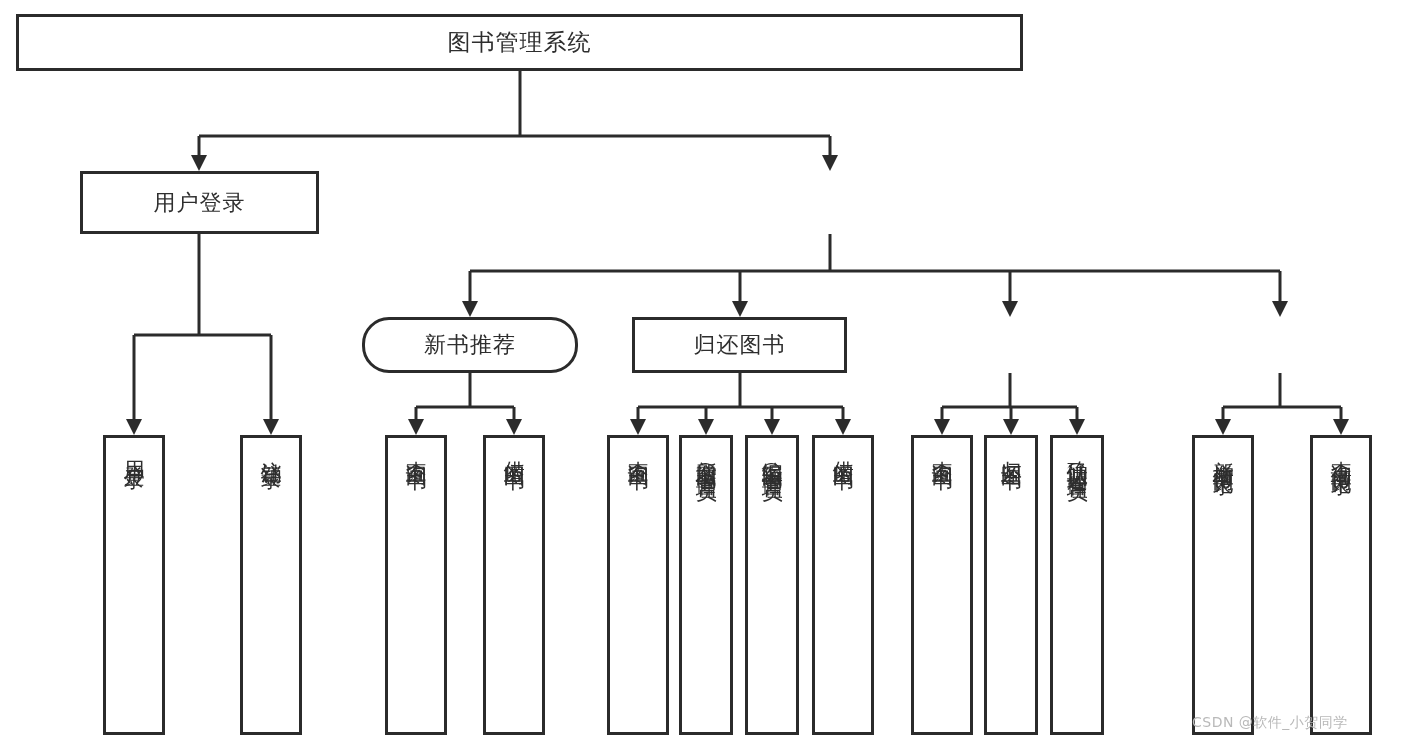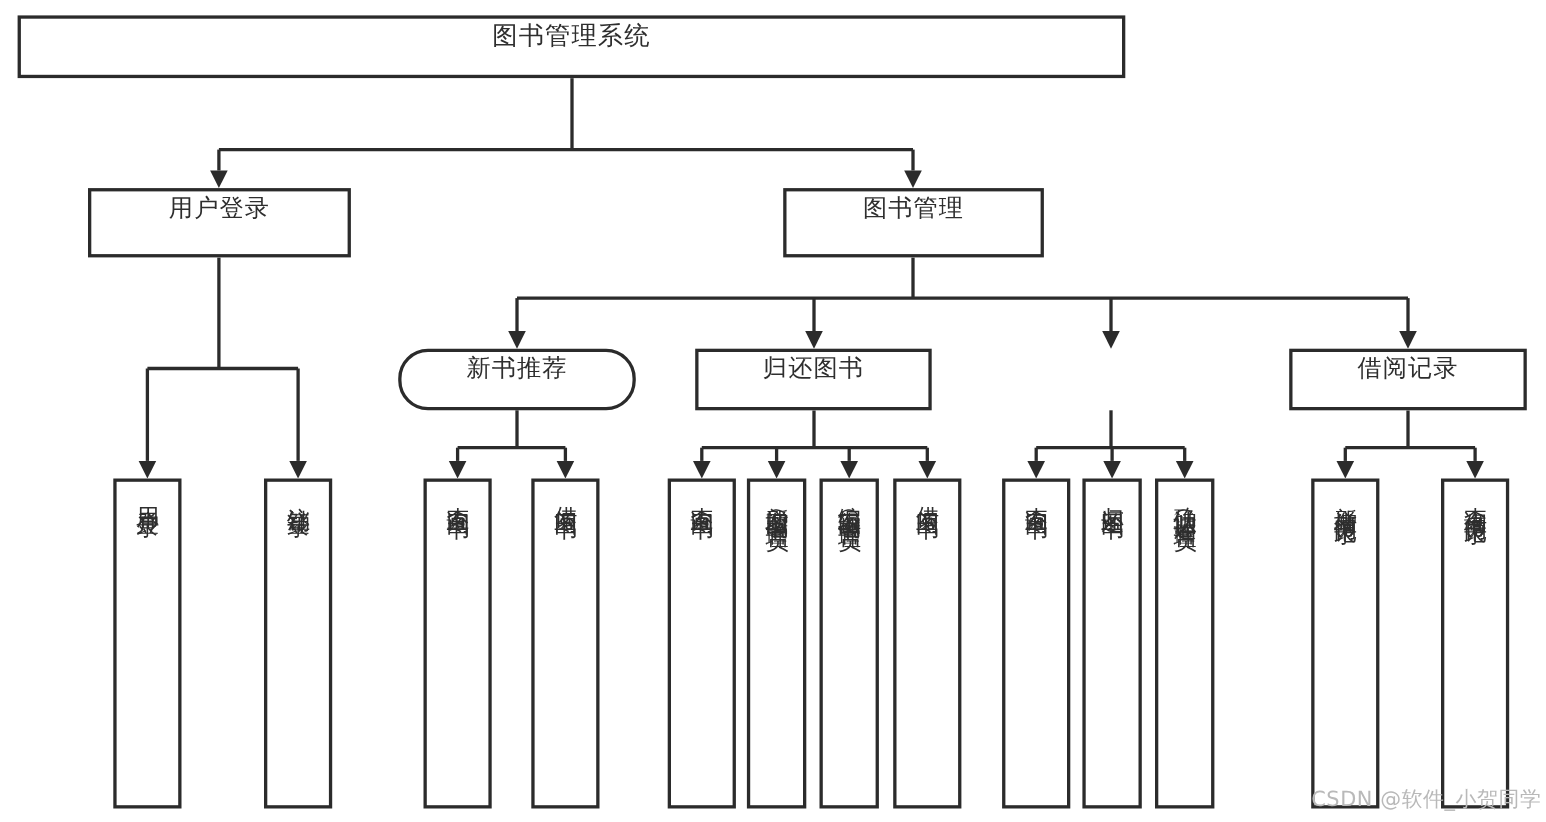--- a/index.html
+++ b/index.html
@@ -14,21 +14,21 @@
   svg#connectors{position:absolute;left:0;top:0;width:1405px;height:747px;}
   svg#connectors line,svg#connectors path{stroke:#2b2b2b;stroke-width:3;fill:none;}
   svg#connectors polygon{fill:#2b2b2b;}
 
   .node{
     position:absolute;
     box-sizing:border-box;
     border:3px solid #2b2b2b;
     background:#ffffff;
     display:flex;
-    align-items:flex-start;
+    align-items:center;
     justify-content:center;
     color:#2e2e2e;
   }
   .node.h{ 
     font-size:22px;
     letter-spacing:1px;
   }
   .node.root{font-size:23px;}
   .node.v{ 
     font-size:21px;
@@ -37,21 +37,21 @@
   }
   .node.v .vtext{
     writing-mode:vertical-rl;
     text-orientation:upright;
     line-height:1.08;
     letter-spacing:3px;
     white-space:nowrap;
   }
   .watermark{
     position:absolute;
-    font-size:19px;
+    font-size:14px;
     color:#b9b9b9;
     white-space:nowrap;
     letter-spacing:0.5px;
     pointer-events:none;
   }
 </style>
 </head>
 <body>
 
 <div id="diagram-root">
@@ -118,32 +118,26 @@
     <polygon points="1333,419 1349,419 1341,435"></polygon>
   </svg>
 
   <div class="node h root" style="left:16px;top:14px;width:1007px;height:57px;">
     <span>图书管理系统</span>
   </div>
 
   <div class="node h" style="left:80px;top:171px;width:239px;height:63px;">
     <span>用户登录</span>
   </div>
-  <div class="node h" style="left:712px;top:171px;width:237px;height:63px;">
-    <span>图书管理</span>
-  </div>
 
   <div class="node h" style="left:362px;top:317px;width:216px;height:56px;border-radius:27px;">
     <span>新书推荐</span>
   </div>
   <div class="node h" style="left:632px;top:317px;width:215px;height:56px;">
     <span>归还图书</span>
-  </div>
-  <div class="node h" style="left:1172px;top:317px;width:216px;height:56px;">
-    <span>借阅记录</span>
   </div>
 
   <div class="node v" style="left:103px;top:435px;width:62px;height:300px;">
     <span class="vtext">用户登录</span>
   </div>
   <div class="node v" style="left:240px;top:435px;width:62px;height:300px;">
     <span class="vtext">注销登录</span>
   </div>
 
   <div class="node v" style="left:385px;top:435px;width:62px;height:300px;">

